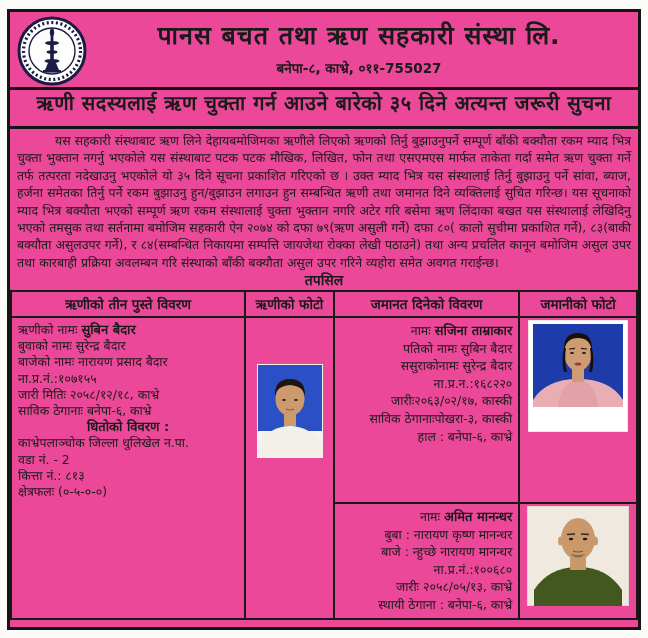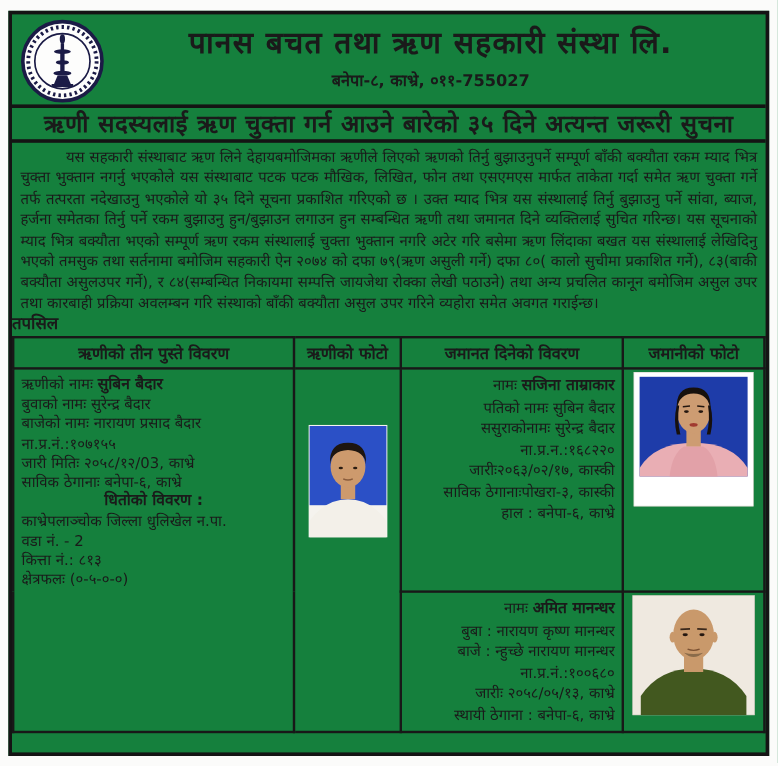--- a/index.html
+++ b/index.html
@@ -1,35 +1,35 @@
 <!DOCTYPE html>
 <html><head>
 <meta charset="utf-8">
 <style>
   * { margin:0; padding:0; box-sizing:border-box; }
   html,body { width:648px; height:638px; background:#fbfbfa; font-family:"DejaVu Sans","Liberation Sans",sans-serif; color:#1a1a1a; }
   .sheet { position:relative; width:648px; height:638px; overflow:hidden; }
   .top-smudge { height:9px; }
-  .doc { position:absolute; left:7px; top:9px; width:634px; height:621px; border:3px solid #141414; background:#15803d; }
+  .doc { position:absolute; left:7px; top:9px; width:634px; height:621px; border:3px solid #141414; background:#ec4899; }
 
   
   .hdr { position:relative; height:78px; border-bottom:3px solid #141414; }
   .seal { position:absolute; left:6px; top:3px; width:72px; height:72px; }
   .hdr-text { position:absolute; left:80px; right:10px; top:4px; text-align:center; }
   .org { font-size:25px; font-weight:700; letter-spacing:1px; line-height:40px; white-space:nowrap; }
   .addr { font-size:13.5px; font-weight:700; line-height:24px; }
 
-  .title-band { height:29px; border-bottom:3px solid #141414; text-align:center;
+  .title-band { height:39px; border-bottom:3px solid #141414; text-align:center;
     font-size:20px; font-weight:800; line-height:27px; letter-spacing:0.5px; white-space:nowrap; overflow:hidden; }
   .date-band { height:22px; border-bottom:2px solid #141414; text-align:center;
     font-size:13px; font-weight:700; line-height:21px; }
 
   .body-par { height:142px; padding:3px 7px 0 7px; font-size:12.4px; line-height:17.4px;
     text-align:justify; text-indent:38px; overflow:hidden; }
-  .tapasil { height:19px; font-size:14px; font-weight:800; line-height:18px; }
+  .tapasil { height:19px; text-align:center; font-size:14px; font-weight:800; line-height:18px; }
 
   
   table.grid { width:100%; border-collapse:collapse; table-layout:fixed; }
   table.grid th, table.grid td { border:2px solid #181818; vertical-align:top; overflow:hidden; }
   table.grid th { height:26px; font-size:13.5px; font-weight:800; text-align:center; vertical-align:middle; padding:2px; }
   td.cell { padding:4px 6px; font-size:12.4px; line-height:16.2px; }
   tr.r1 > td { height:186px; }
   tr.r2 > td { height:109px; }
   td.g1 .line, td.g2 .line { line-height:17.6px;text-align:right; }
   .line b.nm { margin-left:4px; font-weight:800; font-size:13px; }
@@ -94,21 +94,21 @@
       </thead>
       <tbody>
         <tr class="r1">
           <td class="cell" rowspan="2">
             <div class="line"><span>ऋणीको नामः</span><b class="nm">सुबिन बैदार</b></div>
             <div>
 
             <div class="line">बुवाको नामः सुरेन्द्र बैदार</div>
                 <div class="line">बाजेको नामः नारायण प्रसाद बैदार</div>
                 <div class="line">ना.प्र.नं.:१०७१५५</div>
-                <div class="line">जारी मितिः २०५८/१२/03, काभ्रे</div>
+                <div class="line">जारी मितिः २०५८/१२/१८, काभ्रे</div>
                 <div class="line">साविक ठेगानाः बनेपा-६, काभ्रे</div>
               </div>
             <div class="line subhead">धितोको विवरण :</div>
             <div>
 
             <div class="line">काभ्रेपलाञ्चोक जिल्ला धुलिखेल न.पा.</div>
                 <div class="line">वडा नं. - 2</div>
                 <div class="line">कित्ता नं.: ८१३</div>
                 <div class="line">क्षेत्रफलः (०-५-०-०)</div>
               </div>

